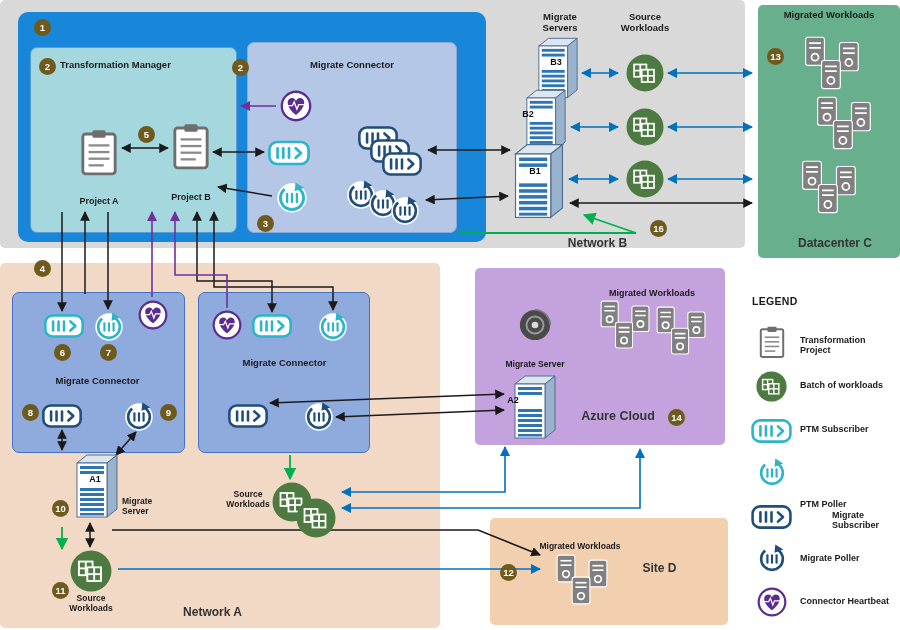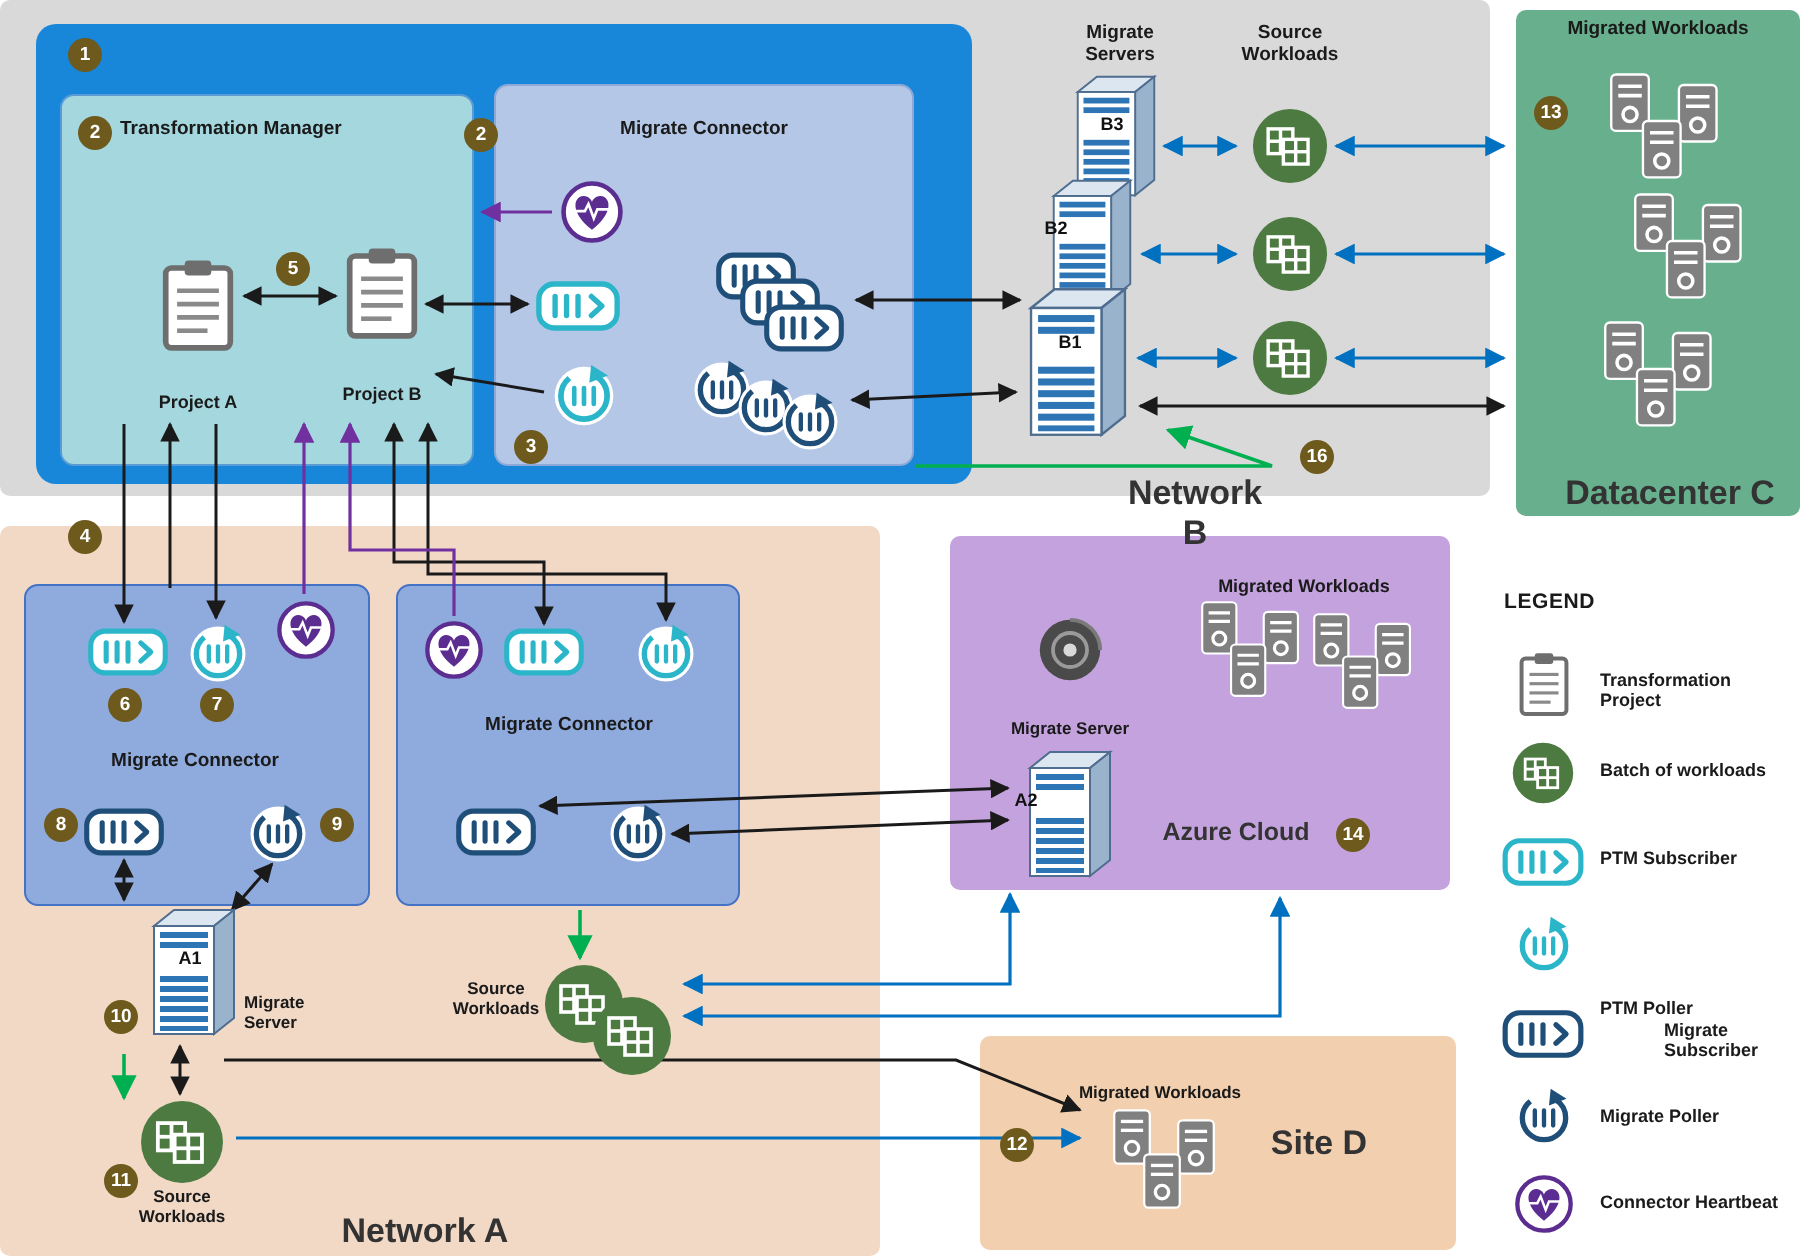--- a/index.html
+++ b/index.html
@@ -8,21 +8,21 @@
   .region { position:absolute; z-index:1; border-radius:5px; }
   .inner-box { position:absolute; z-index:2; border-radius:7px; }
   #arrows { position:absolute; left:0; top:0; z-index:3; pointer-events:none; }
   .icon { position:absolute; z-index:4; }
   .lbl { position:absolute; z-index:5; color:#1a1a1a; line-height:1.15; }
   .center { text-align:center; }
   .h-title { font-size:13.5px; font-weight:600; color:#ffffff; }
   .h-box { font-size:9.5px; font-weight:700; }
   .h-head { font-size:9.5px; font-weight:700; }
   .h-small { font-size:8.5px; font-weight:600; }
-  .region-label { font-size:17px; font-weight:600; color:#333333; }
+  .region-label { font-size:12px; font-weight:600; color:#333333; }
   .srv-label { font-size:9px; font-weight:800; color:#111111; }
   .proj-label { font-size:9px; font-weight:700; }
   .badge { position:absolute; z-index:6; width:17px; height:17px; border-radius:50%;
            background:#6e5a1d; color:#ffffff; font-size:9.5px; font-weight:700;
            display:flex; align-items:center; justify-content:center; }
   .legend-group { display:contents; }
   .legend-title { font-size:10.5px; font-weight:800; letter-spacing:.3px; }
   .legend-label { font-size:9px; font-weight:700; line-height:1.1; }
 </style>
 </head>

